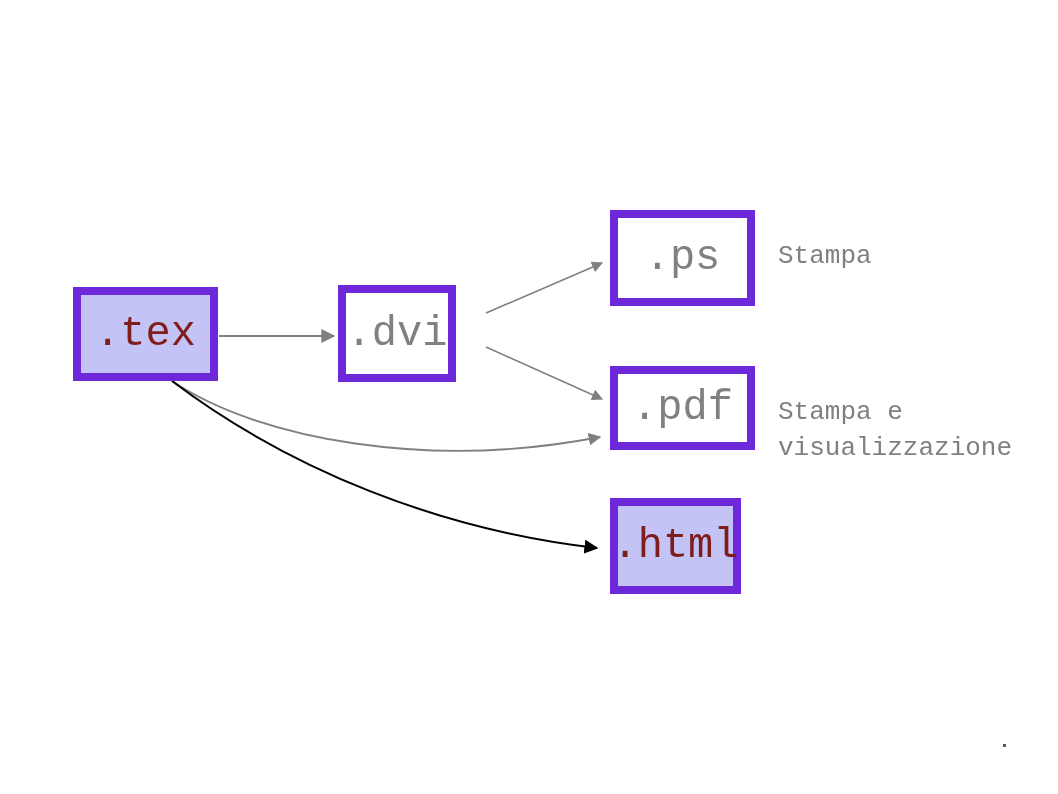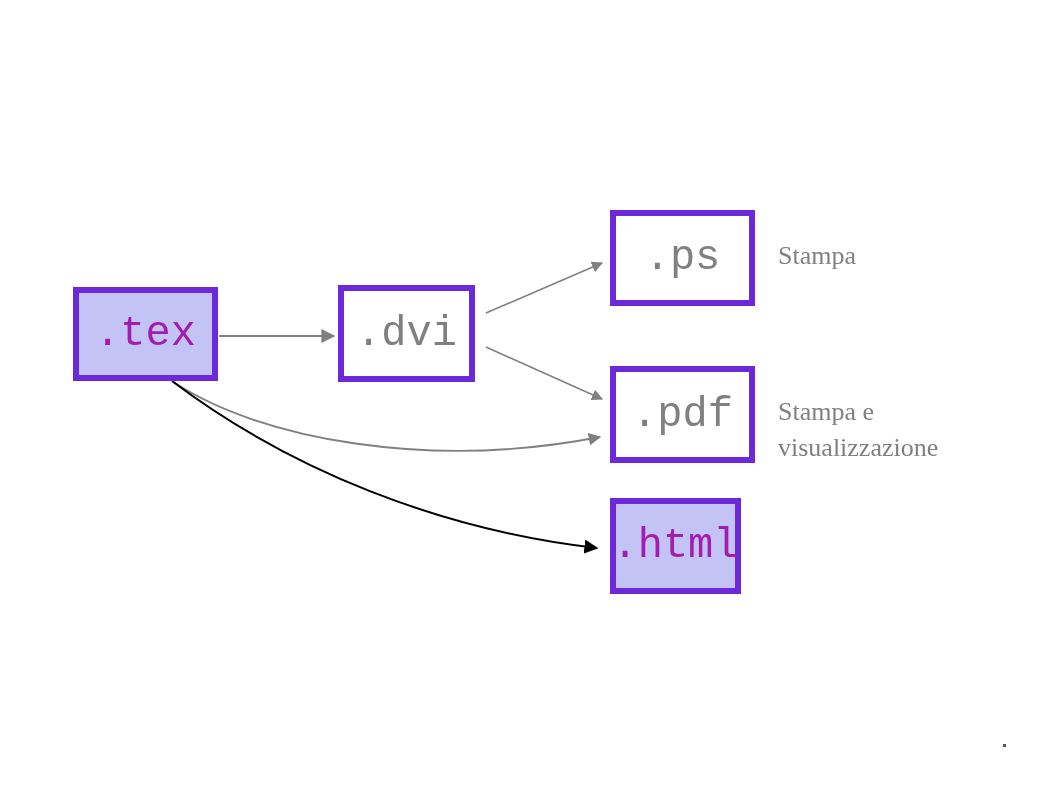--- a/index.html
+++ b/index.html
@@ -14,40 +14,40 @@
     background: #ffffff;
     overflow: hidden;
     font-family: "Liberation Sans", sans-serif;
   }
   .node {
     position: absolute;
     box-sizing: border-box;
     display: flex;
     align-items: center;
     justify-content: center;
-    border: 6px solid #6d28d9;
+    border: 8px solid #6d28d9;
     font-family: "Liberation Mono", "DejaVu Sans Mono", monospace;
     font-size: 42px;
     line-height: 1;
     letter-spacing: 0px;
     white-space: nowrap;
     user-select: none;
   }
   .node.filled {
     background: #c3c3f5;
-    color: #a21caf;
+    color: #7f1d1d;
   }
   .node.plain {
     background: #ffffff;
     color: #808080;
   }
   .caption {
     position: absolute;
     color: #808080;
-    font-family: Liberation Serif, serif;
+    font-family: Liberation Mono, monospace;
     font-size: 26px;
     line-height: 36px;
     white-space: pre-line;
     user-select: none;
   }
   #edges {
     position: absolute;
     left: 0;
     top: 0;
     width: 1058px;
@@ -84,29 +84,29 @@
 
     <path d="M 172 381 C 260 440 430 470 600 437" fill="none" stroke="#808080" stroke-width="1.8" marker-end="url(#arrow-gray)"></path>
 
     <path d="M 172 381 C 290 470 440 530 597 548" fill="none" stroke="#000000" stroke-width="2" marker-end="url(#arrow-black)"></path>
   </svg>
 
   <div class="node filled" style="left:73px; top:287px; width:145px; height:94px;">
     <span>.tex</span>
   </div>
 
-  <div class="node plain" style="left:338px; top:285px; width:137px; height:97px;">
+  <div class="node plain" style="left:338px; top:285px; width:118px; height:97px;">
     <span>.dvi</span>
   </div>
 
   <div class="node plain" style="left:610px; top:210px; width:145px; height:96px;">
     <span>.ps</span>
   </div>
 
-  <div class="node plain" style="left:610px; top:366px; width:145px; height:97px;">
+  <div class="node plain" style="left:610px; top:366px; width:145px; height:84px;">
     <span>.pdf</span>
   </div>
 
   <div class="node filled" style="left:610px; top:498px; width:131px; height:96px;">
     <span>.html</span>
   </div>
 
   <div class="caption" style="left:778px; top:238px;">Stampa</div>
 
   <div class="caption" style="left:778px; top:378px;margin-top:16px;">Stampa e

